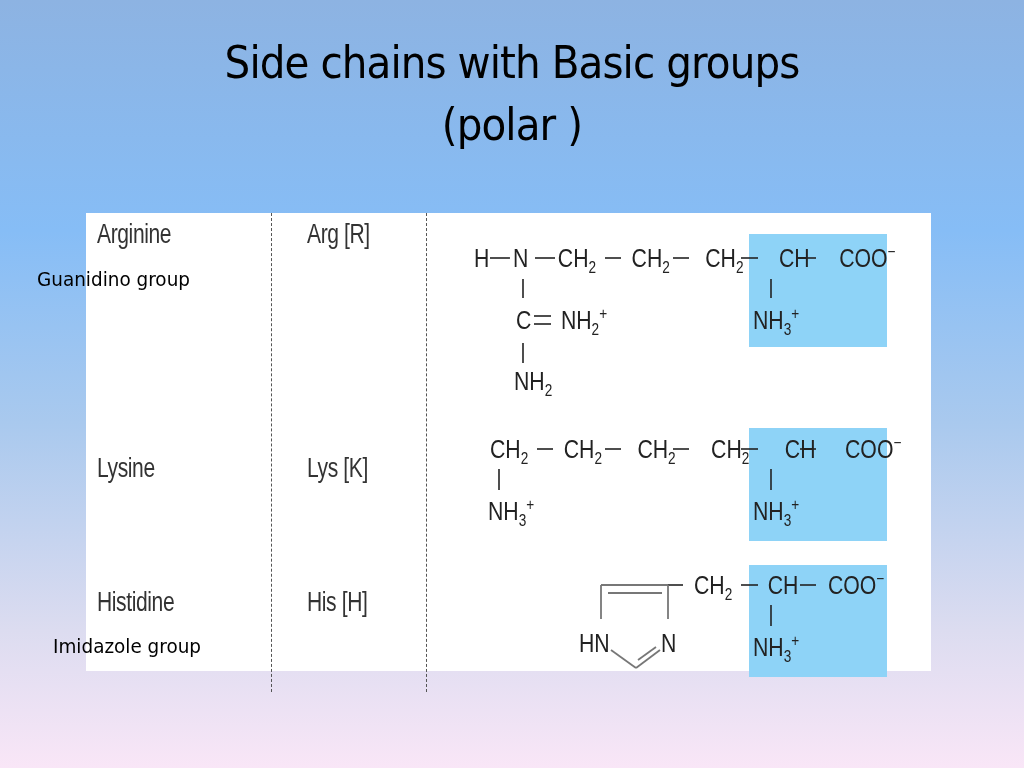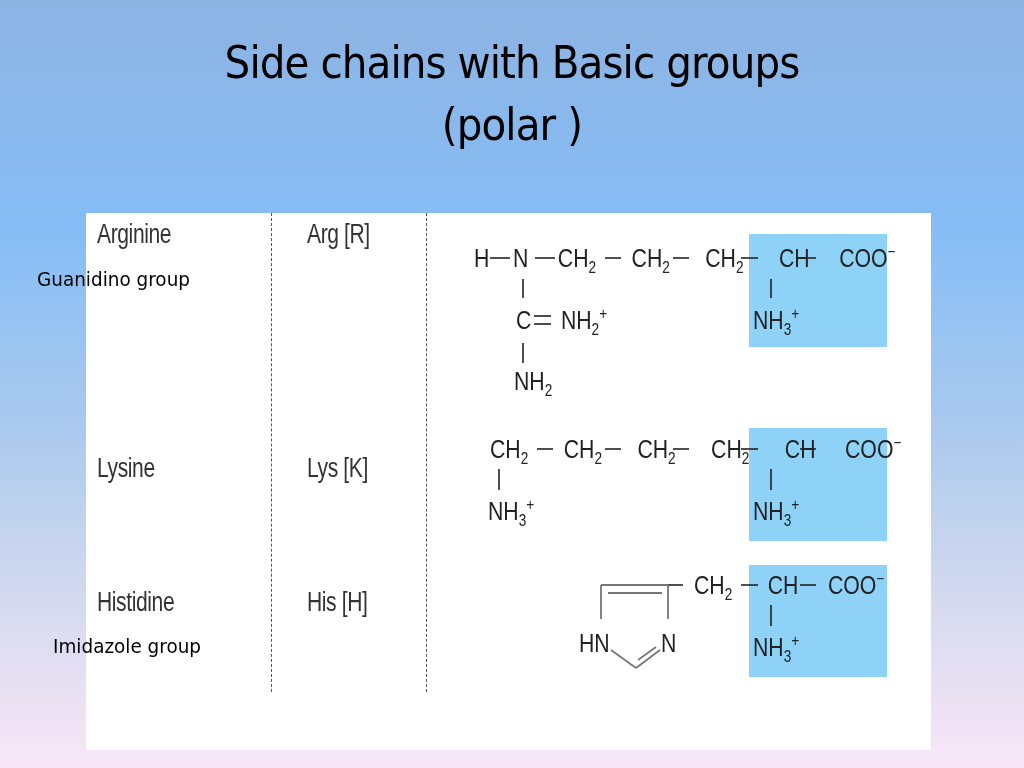--- a/index.html
+++ b/index.html
@@ -7,21 +7,21 @@
     width: 1024px; height: 768px; overflow: hidden; position: relative;
     background: linear-gradient(to bottom, #8db3e2 0%, #86bdf6 30%, #a9c9ee 55%, #dcdcf0 82%, #f9e6f7 100%);
     font-family: "Liberation Sans", sans-serif;
   }
   .title {
     position: absolute; left: 0; top: 32px; width: 1024px; text-align: center;
     font-family: "DejaVu Sans", sans-serif; font-size: 44px; line-height: 62px; color: #000;
     letter-spacing: -1px; transform: scaleX(0.92);
   }
   .panel {
-    position: absolute; left: 86px; top: 213px; width: 845px; height: 537px; background: #fff; text-align: right;
+    position: absolute; left: 86px; top: 213px; width: 845px; height: 458px; background: #fff; text-align: right;
   }
   .vline { position: absolute; top: 0; height: 479px; width: 0; border-left: 1.5px dashed #555; }
   .name, .abbr {
     position: absolute; font-family: "Liberation Sans", sans-serif; font-size: 27px; color: #333;
     transform: scaleX(0.78); transform-origin: left top; letter-spacing: -0.5px;
   }
   .hl { position: absolute; background: #8ed3f7; }
   .chem { position: absolute; font-family: "Liberation Sans", sans-serif; font-size: 25px; color: #222;
     white-space: nowrap; transform: scaleX(0.85); transform-origin: left top; }
   .chem sub { font-size: 16px; vertical-align: -6px; }

